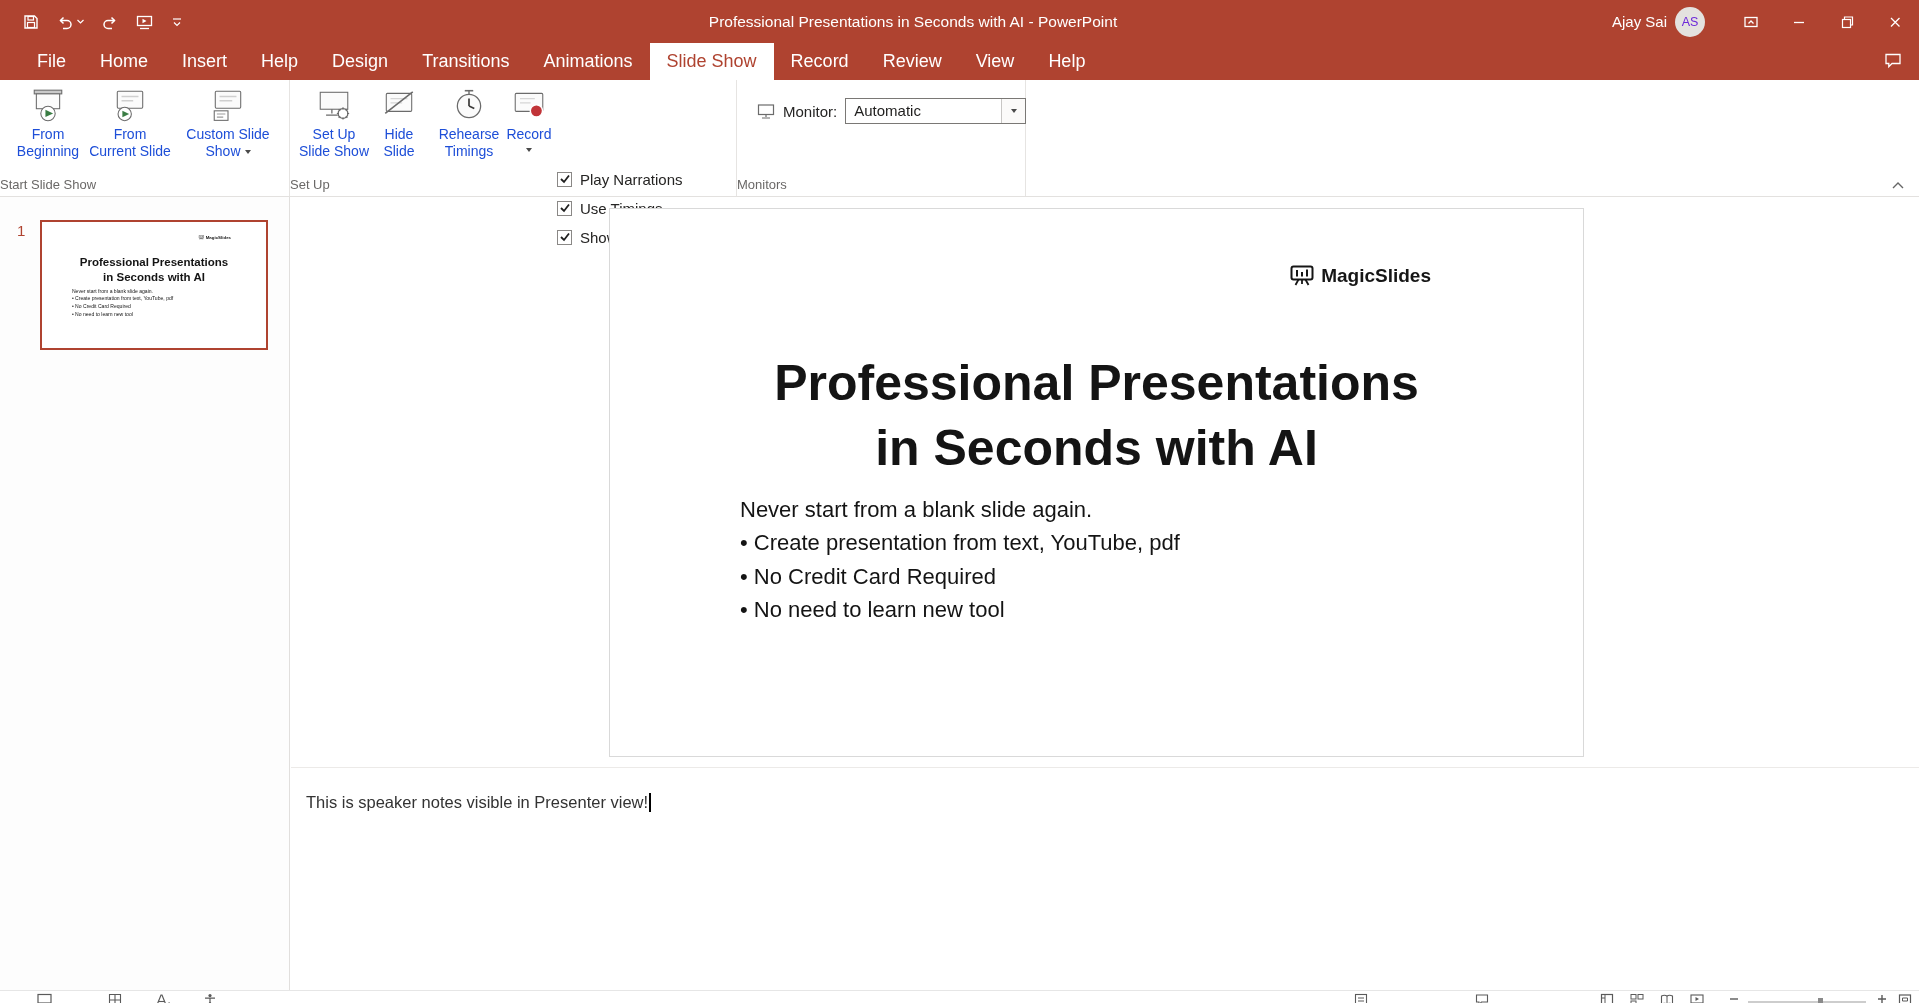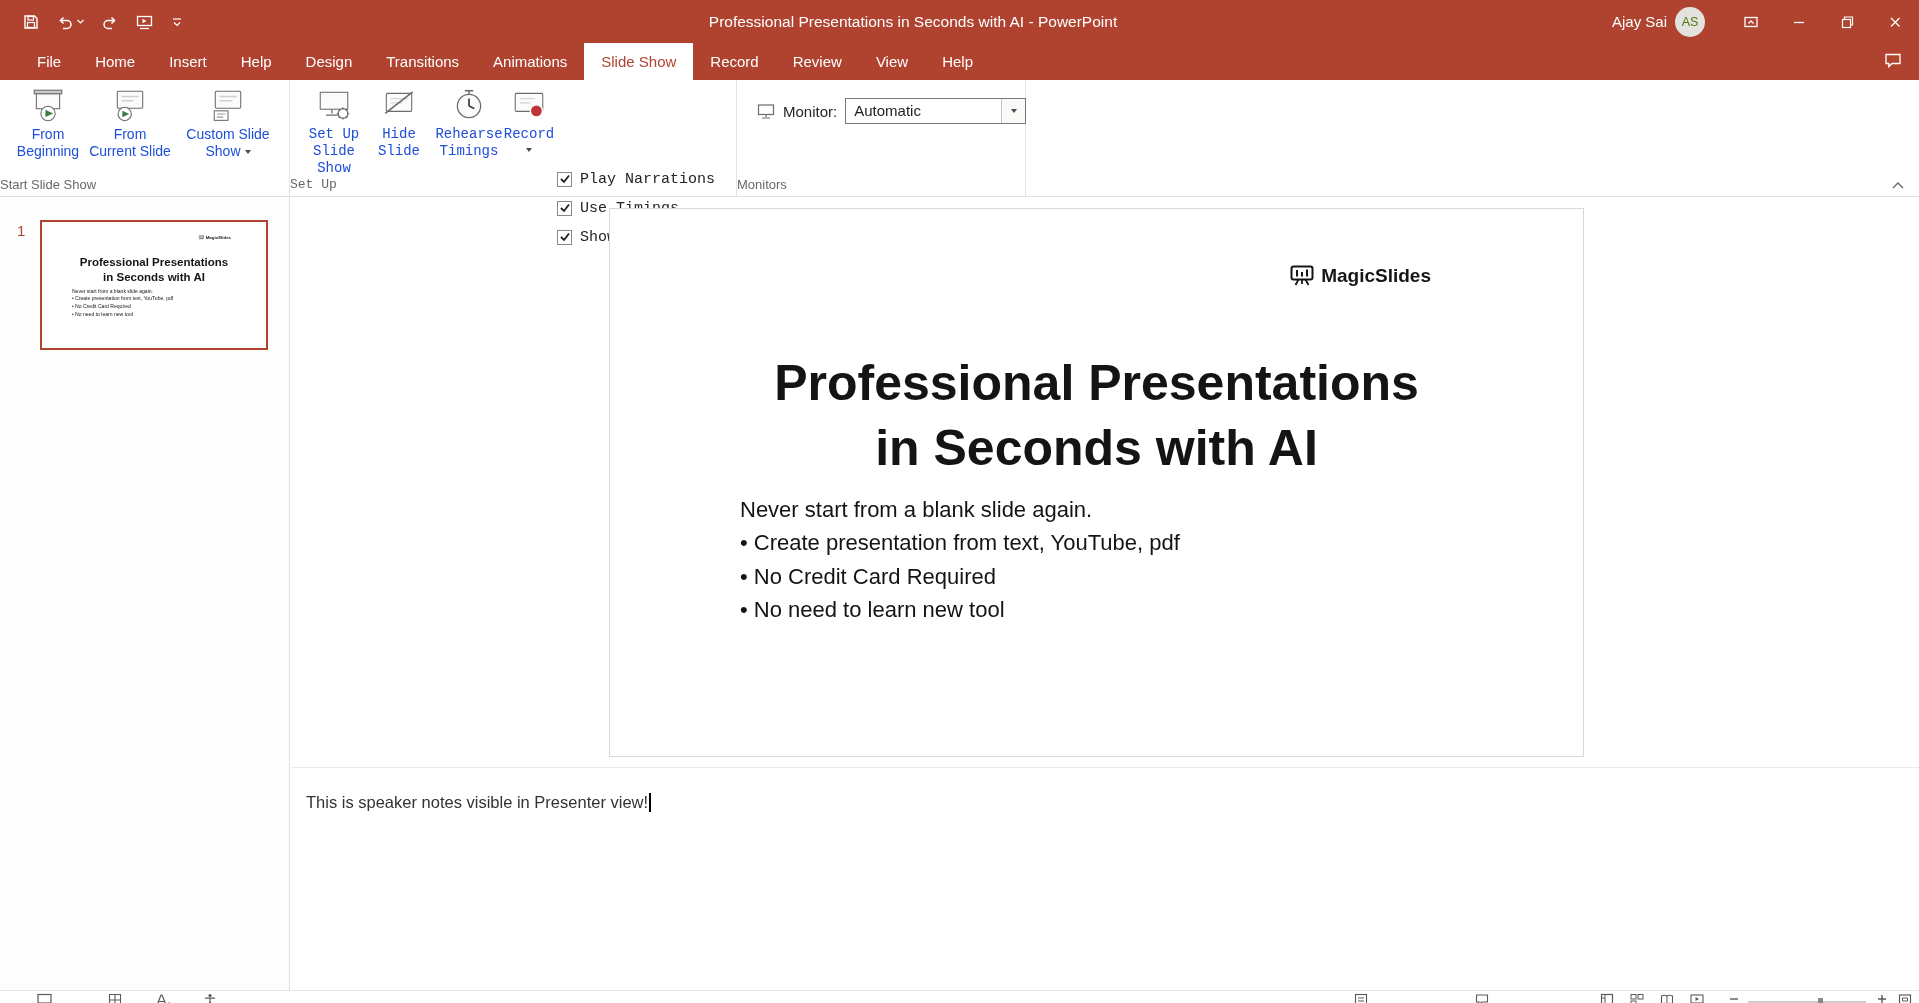--- a/index.html
+++ b/index.html
@@ -9,28 +9,28 @@
 
   
   .titlebar { position:absolute; left:0; top:0; width:100%; height:43px;
     background:var(--accent,#AF4330); display:flex; align-items:center; color:#fff; }
   .qat { display:flex; align-items:center; gap:16px; padding-left:22px; }
   .qat .qbtn { display:flex; align-items:center; gap:2px; cursor:default; }
   .title-text { position:absolute; left:913px; top:50%; transform:translate(-50%,-50%);
     font-size:15.5px; white-space:nowrap; }
   .tb-right { position:absolute; right:0; top:0; height:43px; display:flex; align-items:center; }
   .user-name { font-size:15px; margin-right:8px; }
-  .avatar { width:30px; height:30px; border-radius:50%; background:#E4E2DF; color:#4d7c0f;
+  .avatar { width:30px; height:30px; border-radius:50%; background:#E4E2DF; color:#6d28d9;
     display:flex; align-items:center; justify-content:center; font-size:12.5px; margin-right:22px; }
   .tb-btn { width:48px; height:43px; display:flex; align-items:center; justify-content:center; }
 
   
   .tabrow { position:absolute; left:0; top:43px; width:100%; height:37px;
     background:var(--accent,#AF4330); display:flex; align-items:stretch; color:#fff; padding-left:20px; }
-  .tab { font-size:15px; padding:0 17px; display:flex; align-items:center; white-space:nowrap; }
+  .tab { font-size:18px; padding:0 17px; display:flex; align-items:center; white-space:nowrap; }
   .tab.active { background:#fff; color:var(--accent,#AF4330); }
   .tellme { display:flex; align-items:center; gap:10px; margin-left:34px; font-size:15px; }
   .tabrow-comment { position:absolute; right:16px; top:51px; }
 
   
   .ribbon { position:absolute; left:0; top:80px; width:100%; height:117px;
     background:#FFFFFF; border-bottom:1px solid #E3E1DF; }
   .rgroup { position:absolute; top:0; height:116px; border-right:1px solid #E6E4E2; }
   .rgroup-label { position:absolute; bottom:4px; left:0; width:100%; 
     font-size:13px; color:#6A6867; }
@@ -205,21 +205,21 @@
             <path d="M9 9h16M9 13h12" stroke="#CFCFCF" stroke-width="1.4"></path>
             <rect x="4" y="22.5" width="13" height="9" fill="#fff" stroke="#6B6B6B" stroke-width="1"></rect>
             <path d="M6.5 25.5h8M6.5 28.5h6" stroke="#9B9B9B" stroke-width="1.1"></path>
           </svg>
       </span>
       <span class="lbl"><span>Custom Slide</span><br><span>Show</span><span class="chev"></span></span>
     </div>
     <div class="rgroup-label">Start Slide Show</div>
   </div>
 
-  <div class="rgroup" style="left:290px;width:447px;font-family:Liberation Mono, monospace;">
+  <div class="rgroup" style="left:290px;width:447px;">
     <div class="bigbtn" style="left:6px;width:76px;">
       <span>
         <svg width="36" height="36" viewBox="0 0 34 34">
             <rect x="4" y="5" width="26" height="16" fill="#FBFBFB" stroke="#6B6B6B" stroke-width="1"></rect>
             <path d="M15 21v4M9.5 26.5h11" stroke="#6B6B6B" stroke-width="1.2"></path>
             <circle cx="25.5" cy="25" r="4.6" fill="#fff" stroke="#6B6B6B" stroke-width="1.2"></circle>
             <path d="M25.5 19.2v2M25.5 28.8v2M19.7 25h2M29.3 25h2M21.4 20.9l1.4 1.4M28.2 27.7l1.4 1.4M29.6 20.9l-1.4 1.4M22.8 27.7l-1.4 1.4" stroke="#6B6B6B" stroke-width="1.1"></path>
           </svg>
       </span>
       <span class="lbl"><span>Set Up</span><br><span>Slide Show</span></span>

